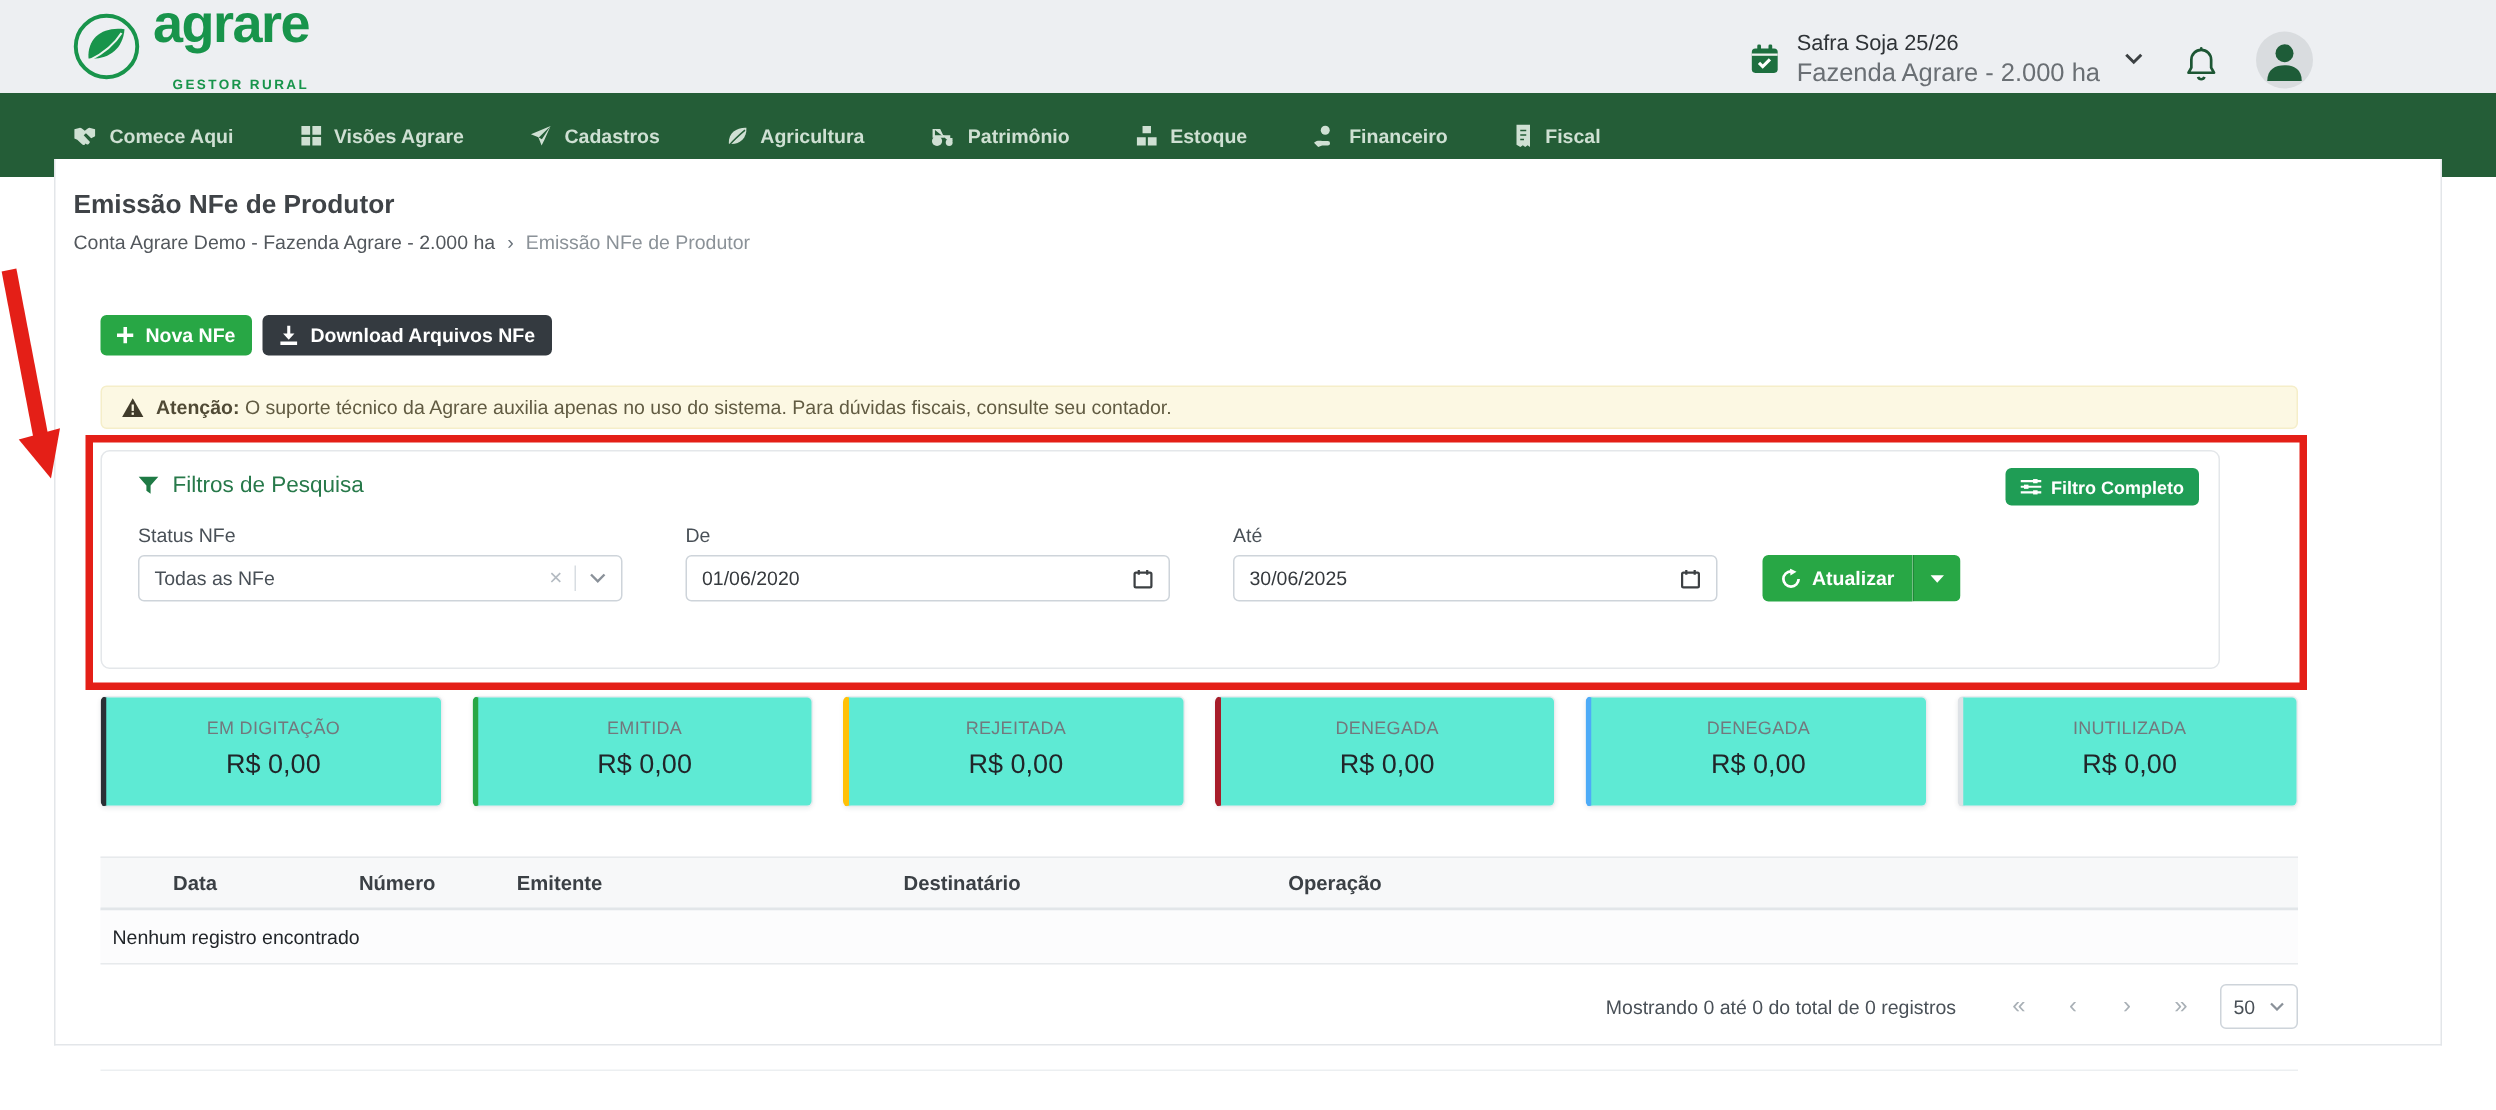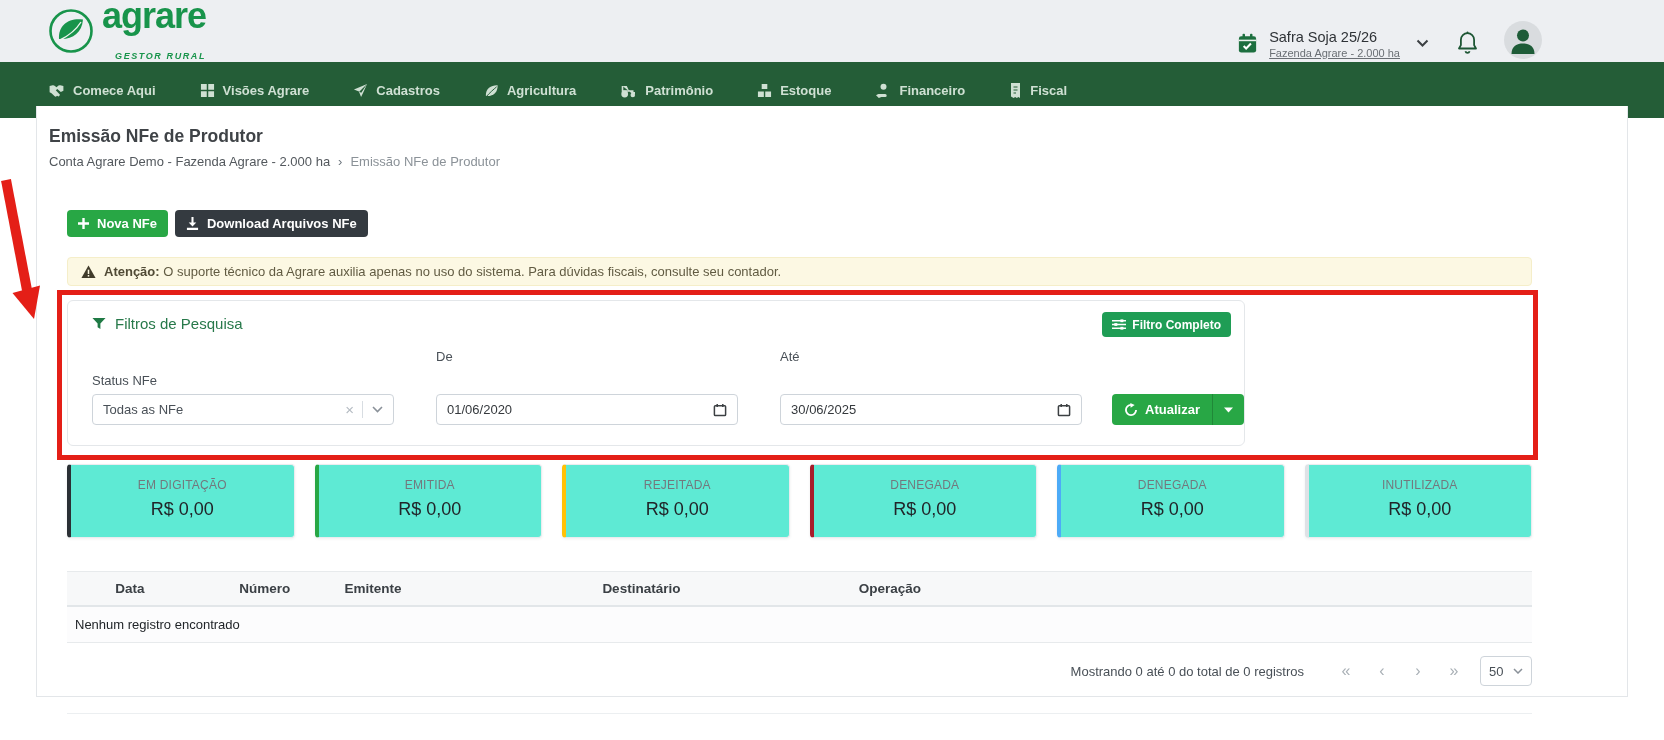--- a/index.html
+++ b/index.html
@@ -6,26 +6,26 @@
   html,body { background:#fff; }
   body { font-family:"Liberation Sans","DejaVu Sans",sans-serif; }
   .screen { position:relative; width:1664px; height:740px; background:#fff; overflow:hidden; }
 
   
   .topbar { position:absolute; left:0; top:0; width:100%; height:62px; background:#edeff2;
             display:flex; align-items:center; padding:0 122px 0 48px; }
   .brand { display:flex; align-items:center; gap:8px; cursor:pointer; }
   .wordmark { display:flex; flex-direction:column; align-items:flex-end; }
   .brand-name { font-size:36px; font-weight:bold; color:#18944b; letter-spacing:-1px; line-height:.82; }
-  .brand-tag { font-size:9px; font-weight:bold; color:#18944b; letter-spacing:1.6px; margin-top:20px;font-style:italic; }
+  .brand-tag { font-size:9px; font-weight:bold; color:#18944b; letter-spacing:1.6px; margin-top:20px; }
   .top-right { margin-left:auto; display:flex; align-items:flex-end;margin-top:17px; }
   .safra { display:flex; align-items:center; gap:10px; cursor:pointer; }
   .safra-text { display:flex; flex-direction:column; }
   .safra-title { font-size:14.5px; color:#2f3337; line-height:1.25; }
-  .safra-sub { font-size:11px; color:#6a6f74;text-decoration:underline; }
+  .safra-sub { font-size:17px; color:#6a6f74; }
   .chev { margin-left:6px; }
   .bellbtn { background:none; border:none; margin-left:26px; cursor:pointer; }
   .avatar { margin-left:24px; width:38px; height:38px; border-radius:50%; background:#d9dcdf;
             display:flex; align-items:center; justify-content:center; overflow:hidden; cursor:pointer; }
 
   
   .mainnav { position:absolute; left:0; top:62px; width:100%; height:56px; background:#245d37;
              display:flex; align-items:center; padding:0 20px 0 48px; gap:44px; }
   .nav-item { display:flex; align-items:center; gap:8px; color:#cfe0d3; font-size:13px; font-weight:bold;
               text-decoration:none; cursor:pointer; white-space:nowrap; }
@@ -46,30 +46,30 @@
          font-family:inherit; }
   .btn-green { background:#28a745; }
   .btn-dark { background:#343a40; }
 
   .alert { position:absolute; left:30px; top:151px; width:1465px; height:29px; background:#fcf8e3;
            border:1px solid #f5eec9; border-radius:4px; display:flex; align-items:center; gap:8px;
            padding:0 13px; font-size:13px; color:#615b42; }
   .alert b { color:#504a35; }
 
   
-  .filter-card { position:absolute; left:30px; top:194px; width:1178px; height:146px; background:#fff;
+  .filter-card { position:absolute; left:30px; top:194px; width:1413px; height:146px; background:#fff;
                  border:1px solid #e4e7ea; border-radius:6px; padding:14px 0 0 24px; }
   .filter-head { display:flex; align-items:center; gap:9px; }
   .filter-title { font-size:15px; color:#27794a; }
   .btn-full-filter { position:absolute; top:11px; right:13px; display:inline-flex; align-items:center; gap:6px;
                      background:#1f9d55; color:#fff; border:none; border-radius:4px; height:25px;
                      padding:0 10px; font-size:12px; font-weight:bold; cursor:pointer; font-family:inherit; }
   .filter-row { display:flex; align-items:flex-end; margin-top:17px; }
   .field { display:flex; flex-direction:column; width:323px; }
-  .field + .field { margin-left:42px;gap:24px; }
+  .field + .field { margin-left:42px; }
   .field label { font-size:13px; color:#495057; margin-bottom:6px; }
   .selectbox, .dateinput { height:31px; border:1px solid #ced4da; border-radius:4px; background:#fff;
                            display:flex; align-items:center; padding:0 10px; font-size:13px; color:#495057;
                            cursor:pointer; }
   .sel-value { flex:1; }
   .sel-clear { color:#b4bbc2; font-size:15px; padding:0 8px; cursor:pointer; }
   .sel-div { width:1px; height:17px; background:#d8dde2; margin-right:9px; }
   .dateinput span { flex:1; color:#35393d; }
   .refresh-group { display:flex; margin-left:30px; height:31px; }
   .btn-refresh { display:inline-flex; align-items:center; gap:7px; background:#28a745; color:#fff; border:none;

